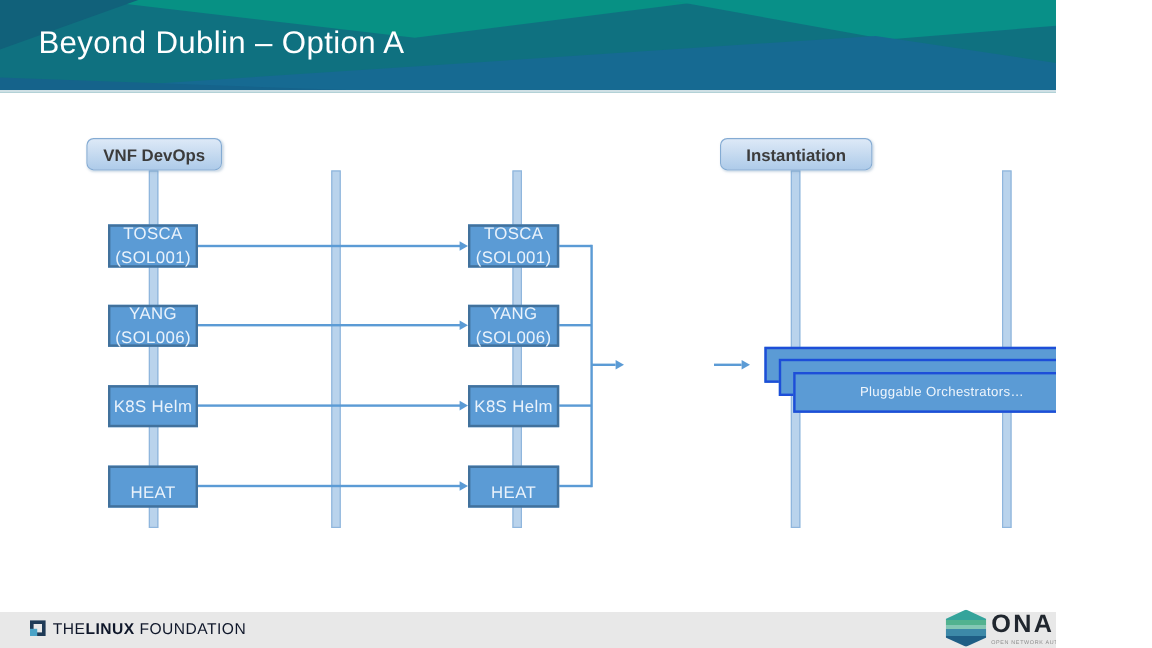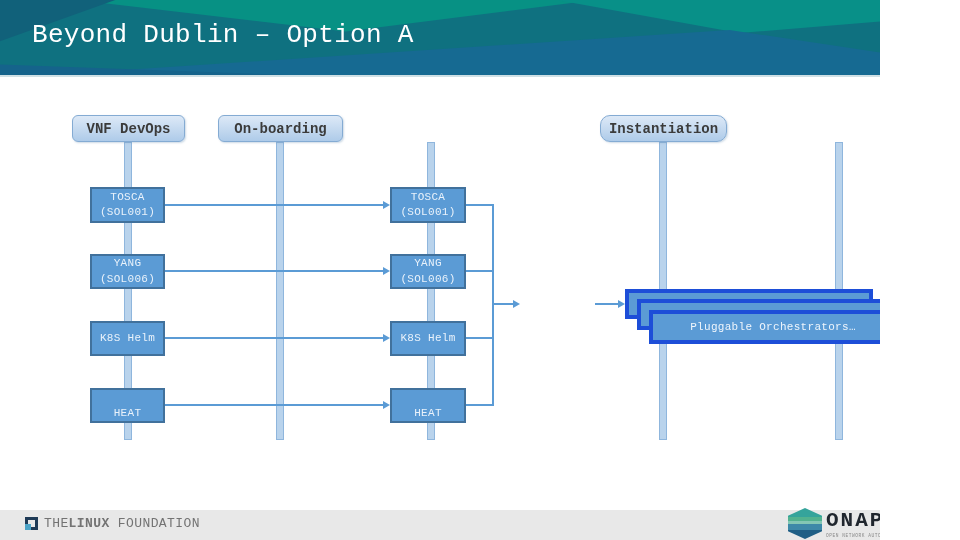--- a/index.html
+++ b/index.html
@@ -1,18 +1,18 @@
 <!DOCTYPE html>
 <html><head>
 <meta charset="utf-8">
 <style>
   html,body { margin:0; padding:0; }
   .slide {
     position:relative; width:880px; height:540px; background:#ffffff;
-    overflow:hidden; font-family:Liberation Mono, monospace;
+    overflow:hidden; font-family:Liberation Sans, sans-serif;
   }
 
   
   .header { position:absolute; left:0; top:0; width:960px; height:75px;
             background:#0f7180; border-bottom:2px solid #cfe0e5; }
   .tri { position:absolute; left:0; top:0; width:100%; height:100%; }
   .tri-a { background:#11617a; clip-path:polygon(0% 0%, 12% 0%, 0% 55%); }
   .tri-b { background:#079184; clip-path:polygon(8% 0%, 62% 0%, 36% 42%); }
   .tri-c { background:#089088; clip-path:polygon(58% 0%, 100% 0%, 100% 20%, 77% 44%); }
   .tri-d { background:#166a92; clip-path:polygon(76% 40%, 100% 86%, 100% 100%, 5% 100%); }
@@ -23,63 +23,63 @@
   
   .lane-head { position:absolute; top:115px; height:27px; box-sizing:border-box;
     border:1px solid #84abd3; border-radius:6px;
     background:linear-gradient(#dde9f7, #aecbe9);
     color:#3b3b3b; font-size:14px; font-weight:bold;
     display:flex; align-items:center; justify-content:center;
     box-shadow:1px 1px 2px rgba(110,145,180,.35); z-index:2; }
   .lh1 { left:72px;  width:113px; }
   .lh2 { left:218px; width:125px; }
   .lh3 { left:368px; width:126px; }
-  .lh4 { left:600px; width:127px;border-radius:10px; }
+  .lh4 { left:600px; width:127px; }
   .lh5 { left:776px; width:127px; }
 
   
   .bar { position:absolute; top:142px; height:298px; width:8px; box-sizing:border-box;
          background:#b9d3ec; border:1px solid #8fb6dd; z-index:1; }
   .b1 { left:124px; } .b2 { left:276px; } .b3 { left:427px; }
   .b4 { left:659px; } .b5 { left:835px; }
 
   
   .msg { position:absolute; box-sizing:border-box; background:#5b9bd5;
-         border:2px solid #41719c; color:#e9f2fb; font-size:11px; line-height:1.4;
+         border:2px solid #41719c; color:#e9f2fb; font-size:14px; line-height:1.4;
          display:flex; flex-direction:column; align-items:center; justify-content:center;
          text-align:center; letter-spacing:0.3px; z-index:3; }
   .col-l { left:90px;  width:75px; }
   .col-r { left:390px; width:76px; }
   .r1 { top:187px; height:36px; }
   .r2 { top:254px; height:35px; }
   .r3 { top:321px; height:35px; }
   .r4 { top:388px; height:35px;justify-content:flex-end; }
 
   
   .h-line { position:absolute; height:2px; background:#5b9bd5; z-index:2; }
   .v-line { position:absolute; width:2px;  background:#5b9bd5; z-index:2; }
   .arrow-e { position:absolute; width:0; height:0; z-index:2;
              border-top:4px solid transparent; border-bottom:4px solid transparent;
              border-left:7px solid #5b9bd5; }
 
   
   .tosca-x { left:520px; top:288px; width:75px; height:32px; font-size:10px; }
   .stack-box { position:absolute; box-sizing:border-box; background:#5b9bd5;
-               border:4px solid #1d4ed8; }
+               border:2px solid #1d4ed8;margin-left:12px; }
   .st-back  { left:625px; top:289px; width:248px; height:30px; z-index:3; }
   .st-mid   { left:637px; top:299px; width:249px; height:31px; z-index:4; }
   .st-front { left:649px; top:310px; width:248px; height:34px; z-index:5;
               display:flex; align-items:center; justify-content:center;
               color:#eef5fc; font-size:11px; letter-spacing:0.3px; }
 
   
   .footer { position:absolute; left:0; top:510px; width:960px; height:30px;
             background:#e8e8e8; }
   .lf { position:absolute; left:25px; top:516px; display:flex; align-items:center;
-        gap:6px; color:#737373; z-index:6; }
+        gap:6px; color:#0f172a; z-index:6; }
   .lf-icon { width:13px; height:13px; box-sizing:border-box;
              border:3px solid #1e3a56; position:relative; }
   .lf-icon::after { content:""; position:absolute; left:-3px; bottom:-3px;
                     width:6px; height:6px; background:#4ba3c7; }
   .lf-text { font-size:13px; letter-spacing:0.4px; white-space:nowrap; }
   .lf-text .w1 { font-weight:400; }
   .lf-text .w2 { font-weight:700; }
   .lf-text .w3 { font-weight:300; }
 
   .onap { position:absolute; left:788px; top:508px; display:flex;
@@ -104,21 +104,20 @@
   <div class="header">
     <div class="tri tri-b"></div>
     <div class="tri tri-c"></div>
     <div class="tri tri-a"></div>
     <div class="tri tri-d"></div>
     <div class="tri tri-e"></div>
   </div>
   <div class="title">Beyond Dublin – Option A</div>
 
   <div class="lane-head lh1">VNF DevOps</div>
-  <div class="lane-head lh2">On-boarding</div>
   <div class="lane-head lh4">Instantiation</div>
 
   <div class="bar b1"></div>
   <div class="bar b2"></div>
   <div class="bar b3"></div>
   <div class="bar b4"></div>
   <div class="bar b5"></div>
 
   <div class="msg col-l r1">
     <div>TOSCA</div>

